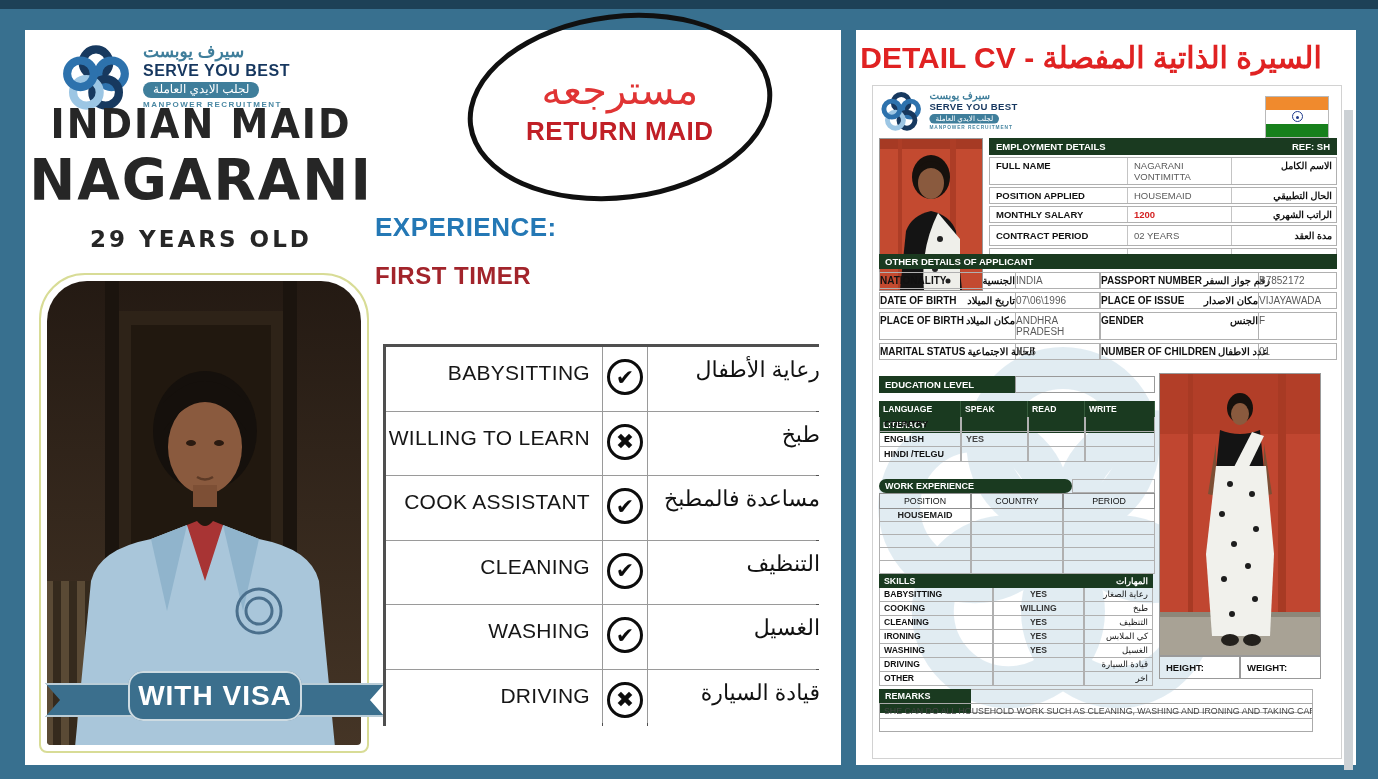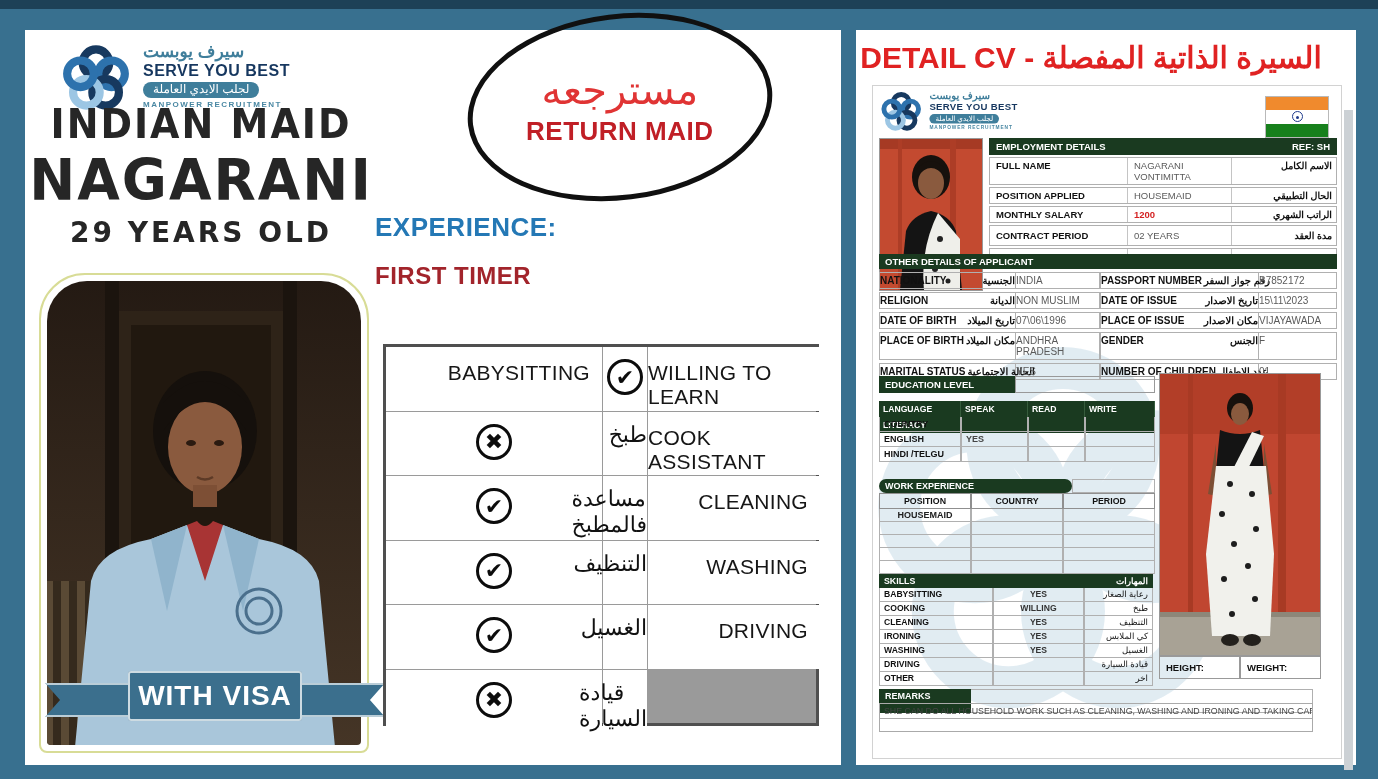--- a/index.html
+++ b/index.html
@@ -18,35 +18,35 @@
   .logo-ar   { color:#3f7e9b; font-size:17px; font-weight:bold; direction:rtl; }
   .logo-en   { color:#16375f; font-size:16px; font-weight:900; letter-spacing:.5px; }
   .logo-pill { background:#3f7e9b; color:#fff; font-size:12px; padding:1px 10px; border-radius:9px; direction:rtl; margin:2px 0; }
   .logo-tag  { color:#4a88a3; font-size:8px; font-weight:bold; letter-spacing:1.5px; }
 
   
   .headings { position:absolute; left:0; top:72px; width:352px; text-align:center; color:#262626;
               font-family:"DejaVu Sans", sans-serif; font-weight:bold; }
   .h-line1 { font-size:38px; letter-spacing:2px; transform:scaleY(1.08); }
   .h-line2 { font-size:55px; letter-spacing:2px; margin-top:2px; transform:scaleY(1.05); }
-  .h-line3 { font-size:28px; letter-spacing:3px; margin-top:4px; }
+  .h-line3 { font-size:23px; letter-spacing:3px; margin-top:14px; }
 
   
   .photo-frame { position:absolute; left:14px; top:243px; width:330px; height:480px;
                  border:2px solid #d8dc96; border-radius:46px 46px 8px 8px; padding:6px; background:#fff; }
   .photo-inner { width:100%; height:100%; border-radius:40px 40px 4px 4px; overflow:hidden; position:relative; }
   .photo-inner svg { display:block; }
 
   
   .ribbon-tail { position:absolute; top:653px; width:94px; height:34px; background:#3b6f8d;
                  box-shadow:inset 0 0 0 2px rgba(255,255,255,.65); }
   .tail-l { left:20px;  clip-path:polygon(0 0,100% 0,100% 100%,0 100%,16% 50%); }
   .tail-r { left:266px; clip-path:polygon(0 0,100% 0,84% 50%,100% 100%,0 100%); }
   .ribbon-band { position:absolute; left:103px; top:641px; width:174px; height:50px; background:#3b6f8d;
-                 border-radius:3px; box-shadow:inset 0 0 0 2px rgba(255,255,255,.75);
+                 border-radius:15px; box-shadow:inset 0 0 0 2px rgba(255,255,255,.75);
                  display:flex; align-items:center; justify-content:center;
                  color:#fff; font-size:28px; font-weight:800; letter-spacing:1px; }
 
   
   .stamp { position:absolute; left:442px; top:-16px; width:306px; height:186px;
            border:5px solid #101010; border-radius:50%; transform:rotate(-7deg);
            display:flex; flex-direction:column; align-items:center; justify-content:center; gap:4px; background:transparent; }
   .stamp-inner { transform:rotate(7deg); text-align:center; }
   .stamp-ar { color:#e03434; font-size:40px; direction:rtl; line-height:1.1; }
   .stamp-en { color:#c01f26; font-size:26px; font-weight:800; letter-spacing:.5px; margin-top:4px; }
@@ -123,21 +123,21 @@
   .lang-row > div { border:1px solid #b0b0b0; border-top:none; font-size:9px; padding:2px 4px; min-height:15px; }
   .lang-row .lg { font-weight:bold; color:#111; }
   .lang-row .lv { color:#444; font-weight:bold; }
 
   
   .work { position:absolute; left:6px; top:393px; width:276px; }
   .work-bar { display:flex; height:14px; }
   .work-bar .g { width:193px; font-size:9px; line-height:14px; padding:0 6px;border-radius:7px; }
   .work-bar .w { flex:1; border:1px solid #b0b0b0; }
   .work-head { display:grid; grid-template-columns:92px 92px 92px; }
-  .work-head > div { border:1px solid #8f8f8f; font-size:8.8px; font-weight:bold; color:#111; text-align:center; padding:2px 0; }
+  .work-head > div { border:1px solid #8f8f8f; font-size:8.8px; font-weight:normal; color:#111; text-align:center; padding:2px 0; }
   .work-row { display:grid; grid-template-columns:92px 92px 92px; }
   .work-row > div { border:1px solid #b0b0b0; border-top:none; font-size:9px; font-weight:bold; color:#222; text-align:center; min-height:13px; padding:1px 0; }
 
   
   .skills2 { position:absolute; left:6px; top:488px; width:274px; }
   .sk2-head { display:flex; justify-content:space-between; height:14px; line-height:14px; font-size:8.8px; padding:0 5px; }
   .sk2-head .har { direction:rtl; }
   .sk2-row { display:grid; grid-template-columns:114px 91px 69px; }
   .sk2-row > div { border:1px solid #b0b0b0; border-top:none; font-size:8.6px; min-height:14px; padding:1px 4px; }
   .sk2-row .en { font-weight:bold; color:#111; }
@@ -238,20 +238,21 @@
     </div>
 
     <div class="exp-label">EXPERIENCE:</div>
     <div class="exp-value">FIRST TIMER</div>
 
     <div class="skills-table">
       <div class="sk-en">BABYSITTING</div>
       <div class="sk-mk">
           <span class="mark-circle">✔</span>
         </div>
+      <div class="sk-ar">رعاية الأطفال</div>
 
       <div class="sk-en">WILLING TO LEARN</div>
       <div class="sk-mk">
           <span class="mark-circle">✖</span>
         </div>
       <div class="sk-ar">طبخ</div>
 
       <div class="sk-en">COOK ASSISTANT</div>
       <div class="sk-mk">
           <span class="mark-circle">✔</span>
@@ -381,32 +382,20 @@
           <div class="cell-lab">
               <span class="en">NATIONALITY</span>
               <span class="arr">الجنسية</span>
             </div>
           <div class="cell-val">INDIA</div>
           <div class="cell-lab">
               <span class="en">PASSPORT NUMBER</span>
               <span class="arr">رقم جواز السفر</span>
             </div>
           <div class="cell-val">B7852172</div>
-        </div>
-        <div class="oth-row">
-          <div class="cell-lab">
-              <span class="en">RELIGION</span>
-              <span class="arr">الديانة</span>
-            </div>
-          <div class="cell-val">NON MUSLIM</div>
-          <div class="cell-lab">
-              <span class="en">DATE OF ISSUE</span>
-              <span class="arr">تاريخ الاصدار</span>
-            </div>
-          <div class="cell-val">15\11\2023</div>
         </div>
         <div class="oth-row">
           <div class="cell-lab">
               <span class="en">DATE OF BIRTH</span>
               <span class="arr">تاريخ الميلاد</span>
             </div>
           <div class="cell-val">07\06\1996</div>
           <div class="cell-lab">
               <span class="en">PLACE OF ISSUE</span>
               <span class="arr">مكان الاصدار</span>

